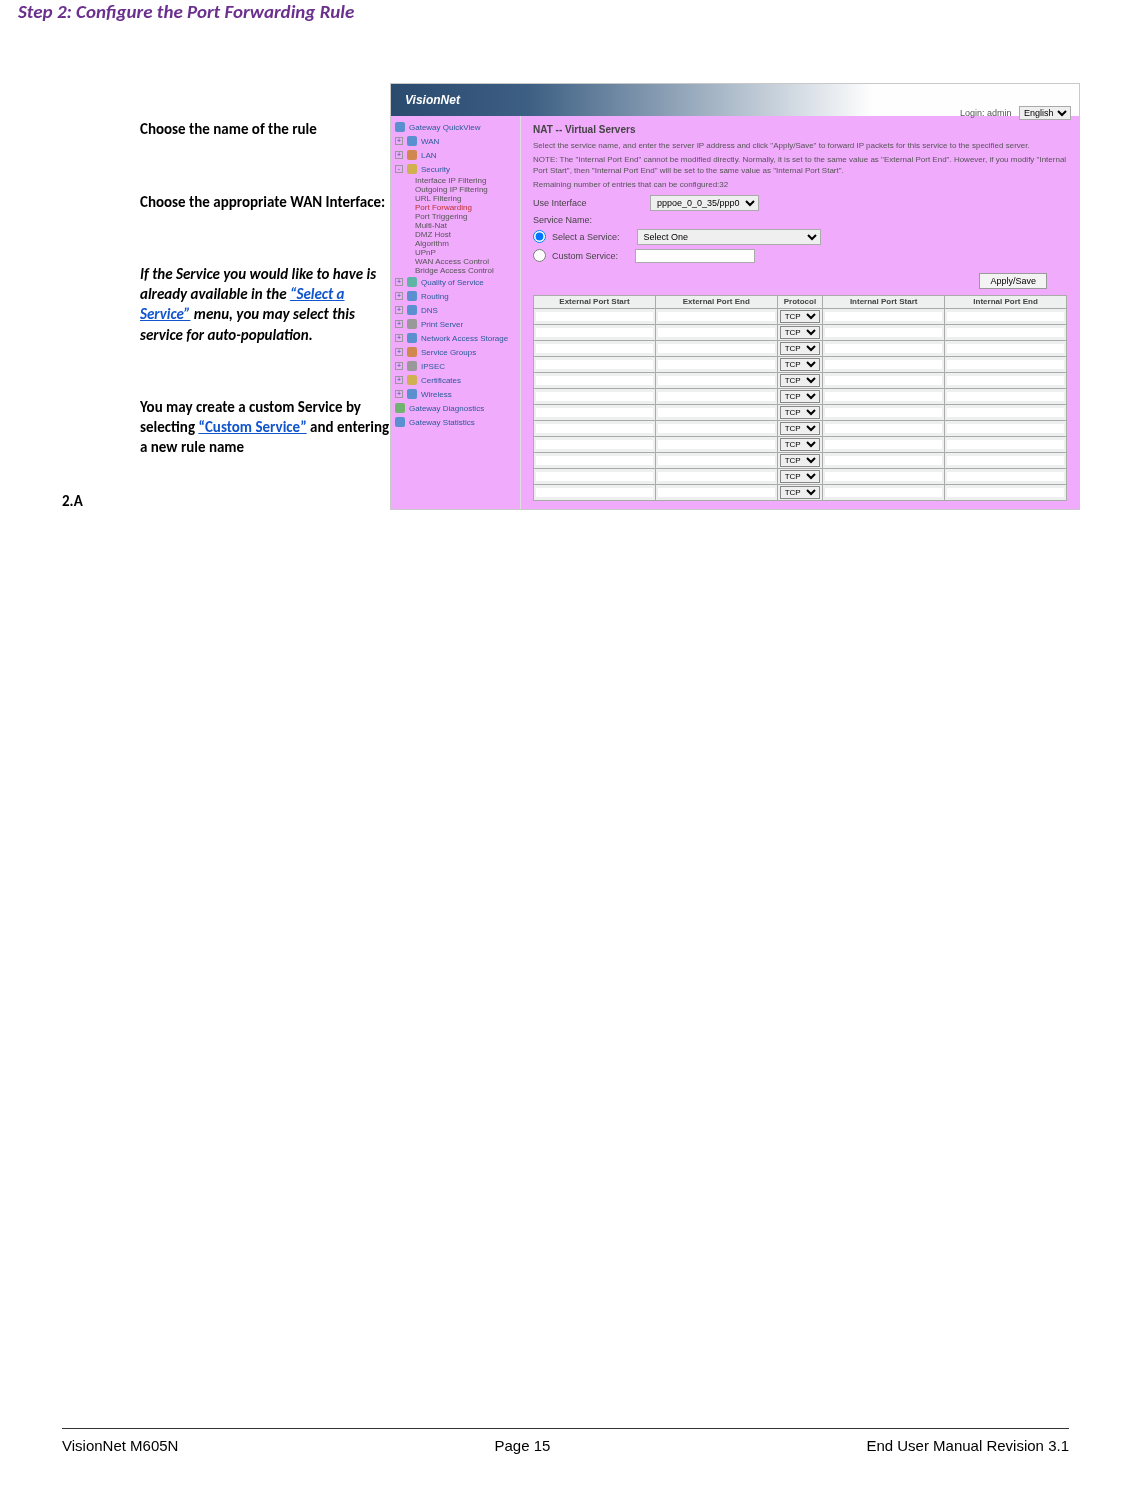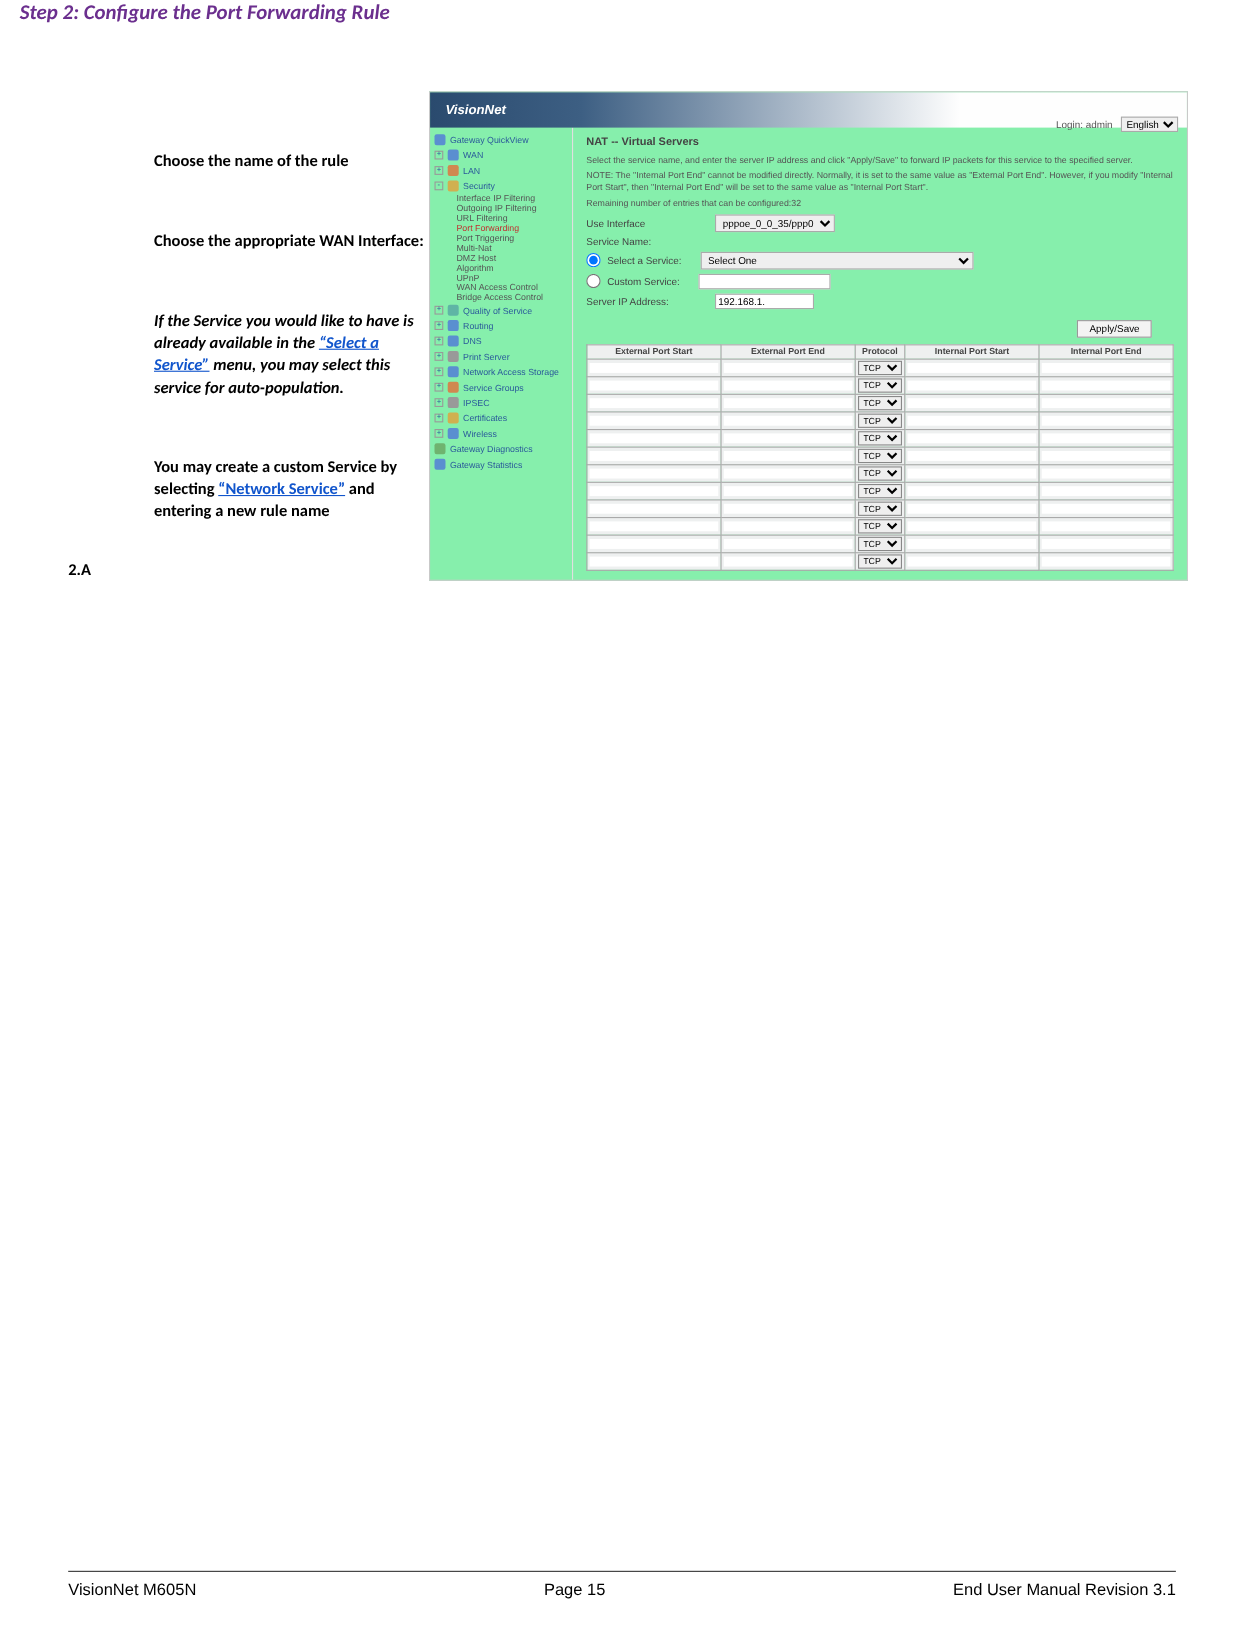--- a/index.html
+++ b/index.html
@@ -44,21 +44,21 @@
       color: #1155cc;
       text-decoration: underline;
       font-weight: bold;
     }
     .screenshot-col {
       flex: 1;
       margin-right: 40px;
     }
     .router-ui {
       border: 1px solid #c9c9c9;
-      background: #86efac;
+      background: #f0abfc;
       width: 690px;
       font-family: Arial, sans-serif;
       font-size: 9px;
       color: #444;
     }
     .router-header {
       height: 32px;
       background: linear-gradient(to right, #2a4a6e 0%, #3d5f83 20%, #fefefe 70%);
       position: relative;
       display: flex;
@@ -158,21 +158,21 @@
   <div class="instruction-col">
     <div class="instruction-block bold">Choose the name of the rule</div>
 
     <div class="instruction-block bold">Choose the appropriate WAN Interface:</div>
 
     <div class="instruction-block" style="font-style:italic;">
       <span class="bold">If the Service you would like to have is already available in the </span><span class="link-like">“Select a Service”</span><span class="bold"> menu, you may select this service for auto-population.</span>
     </div>
 
     <div class="instruction-block">
-      <span class="bold">You may create a custom Service by selecting </span><span class="link-like">“Network Service”</span><span class="bold"> and entering a new rule name</span>
+      <span class="bold">You may create a custom Service by selecting </span><span class="link-like">“Custom Service”</span><span class="bold"> and entering a new rule name</span>
     </div>
   </div>
 
   <div class="screenshot-col">
     <div class="router-ui">
       <div class="router-header">
         <span class="logo">VisionNet</span>
         <span class="login-area">
           <span>Login: admin</span>&nbsp;&nbsp;
           <select><option>English</option></select>
@@ -274,30 +274,26 @@
           <div class="form-row">
             <span class="form-label">Use Interface</span>
             <select><option>pppoe_0_0_35/ppp0</option></select>
           </div>
           <div class="form-row">
             <span class="form-label">Service Name:</span>
           </div>
           <div class="form-row">
             <input type="radio" name="svc" checked="" style="">
             <span>Select a Service:</span>
-            <select style="width:248px"><option>Select One</option></select>
+            <select style="width:184px"><option>Select One</option></select>
           </div>
           <div class="form-row">
             <input type="radio" name="svc" style="">
             <span>Custom Service:</span>
             <input type="text" style="width: 120px;">
-          </div>
-          <div class="form-row">
-            <span class="form-label">Server IP Address:</span>
-            <input type="text" style="width: 90px;" value="192.168.1.">
           </div>
 
           <button class="apply-btn">Apply/Save</button>
 
           <table class="port-table">
             <thead>
               <tr>
                 <th>External Port Start</th>
                 <th>External Port End</th>
                 <th>Protocol</th>

